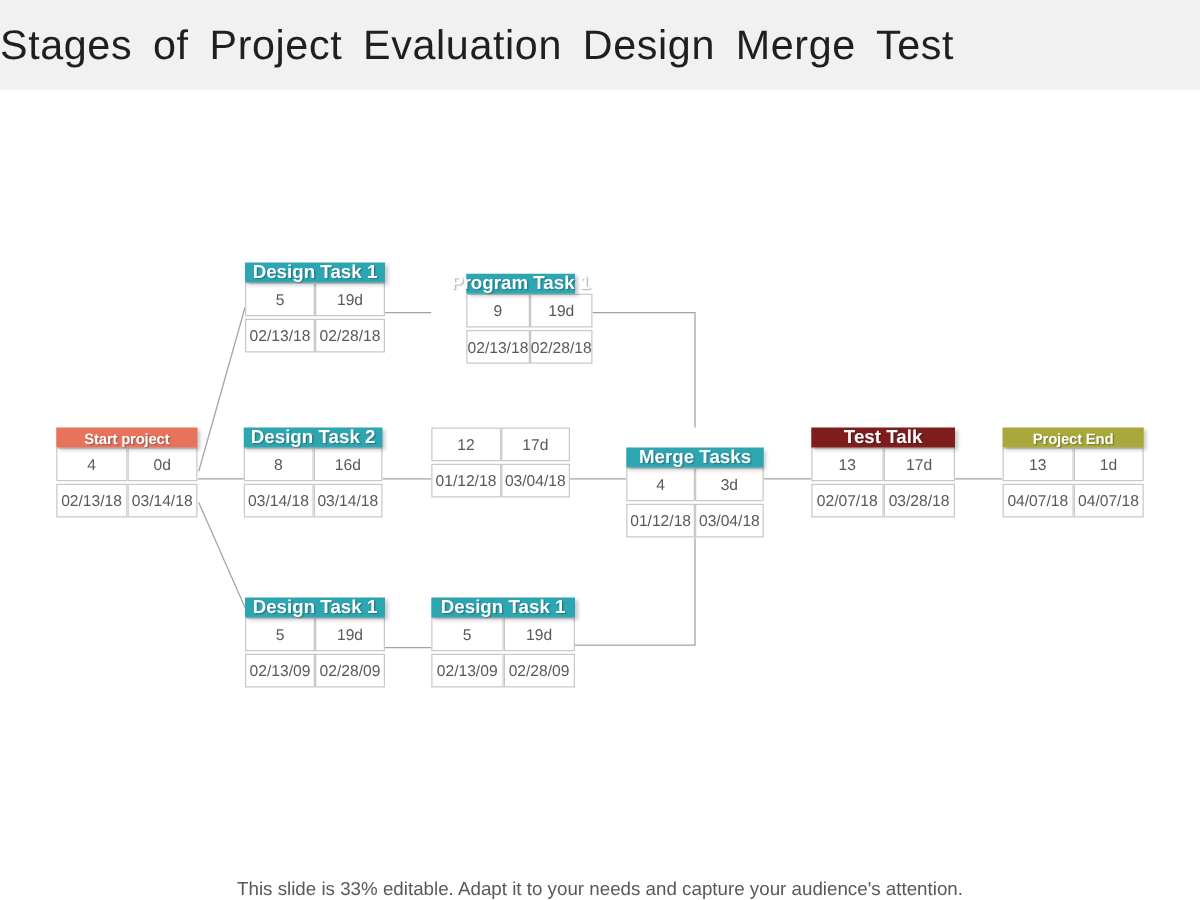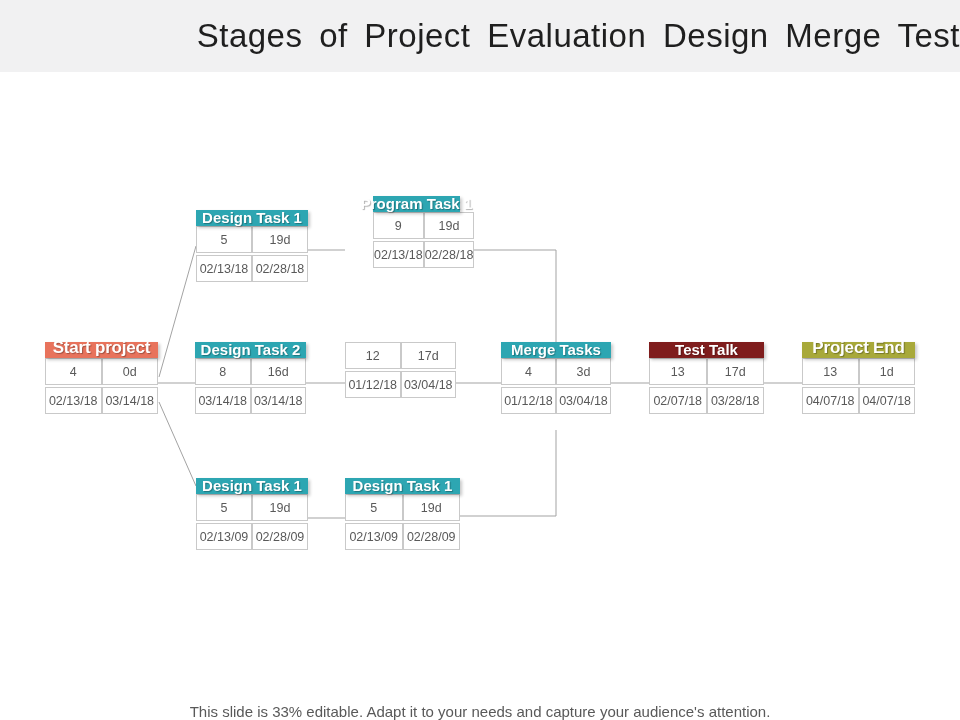--- a/index.html
+++ b/index.html
@@ -4,41 +4,41 @@
 <style>
   html,body{margin:0;padding:0;background:#fff;}
   .slide{
     position:relative;width:960px;height:720px;overflow:hidden;background:#ffffff;
     font-family:"Liberation Sans","DejaVu Sans",sans-serif;
   }
   
   .title-band{
     position:absolute;top:0;left:0;width:960px;height:72px;
     background:var(--title_bg,#f1f1f2);
-    display:flex;align-items:center;justify-content:flex-end;
+    display:flex;align-items:center;justify-content:flex-start;
   }
   .title-band h1{
     margin:0;font-size:33px;font-weight:400;color:#1f1f1f;
     letter-spacing:0.5px;word-spacing:7px;white-space:nowrap;
   }
   
   .canvas{position:absolute;top:0;left:0;width:960px;height:720px;}
   #connector-layer{position:absolute;top:0;left:0;width:960px;height:720px;}
   #nodes{position:absolute;top:0;left:0;width:960px;height:720px;}
   
   .node{position:absolute;box-sizing:border-box;}
   .node-header{
     height:16px;display:flex;align-items:flex-end;justify-content:center;
     box-shadow:2px 2px 3px rgba(0,0,0,0.22);position:relative;z-index:2;
   }
   .node-title{
     color:#ffffff;font-weight:700;font-size:15px;white-space:nowrap;
     text-shadow:1px 1px 1px rgba(0,0,0,0.30);
   }
-  .node-header.endpoint .node-title{font-size:17px;letter-spacing:-0.2px;}
+  .node-header.endpoint .node-title{font-size:12px;letter-spacing:-0.2px;}
   .node-grid{
     display:grid;grid-template-columns:1fr 1fr;row-gap:2px;margin-top:0px;
   }
   .cell{
     box-sizing:border-box;height:27px;background:#ffffff;
     border:1px solid var(--cell_border,#c9c9c9);
     display:flex;align-items:center;justify-content:center;
     font-size:12.5px;color:var(--cell_text,#595959);
   }
   
@@ -86,21 +86,21 @@
     <div class="node-header" style="background: rgb(45, 166, 178);">
       <span class="node-title">Design Task 1</span>
     </div>
     <div class="node-grid">
       <div class="cell">5</div>
       <div class="cell">19d</div>
       <div class="cell">02/13/18</div>
       <div class="cell">02/28/18</div>
     </div>
   </div>
-        <div class="node" style="left: 345px; top: 196px; width: 115px; padding-left: 28px;">
+        <div class="node" style="left: 345px; top: 219px; width: 115px; padding-left: 28px;">
     <div class="node-header" style="background: rgb(45, 166, 178);">
       <span class="node-title">Program Task 1</span>
     </div>
     <div class="node-grid">
       <div class="cell">9</div>
       <div class="cell">19d</div>
       <div class="cell">02/13/18</div>
       <div class="cell">02/28/18</div>
     </div>
   </div>
@@ -117,21 +117,21 @@
   </div>
         <div class="node" style="left: 345px; top: 342px; width: 111px;">
     <div class="node-grid">
       <div class="cell">12</div>
       <div class="cell">17d</div>
       <div class="cell">01/12/18</div>
       <div class="cell">03/04/18</div>
     </div>
   </div>
         <div class="node" style="left: 501px; top: 342px; width: 110px;">
-    <div class="node-header" style="background: rgb(45, 166, 178);">
+    <div class="node-header" style="background: rgb(45, 166, 178); margin-top: 16px;">
       <span class="node-title">Merge Tasks</span>
     </div>
     <div class="node-grid">
       <div class="cell">4</div>
       <div class="cell">3d</div>
       <div class="cell">01/12/18</div>
       <div class="cell">03/04/18</div>
     </div>
   </div>
         <div class="node" style="left: 649px; top: 342px; width: 115px;">

